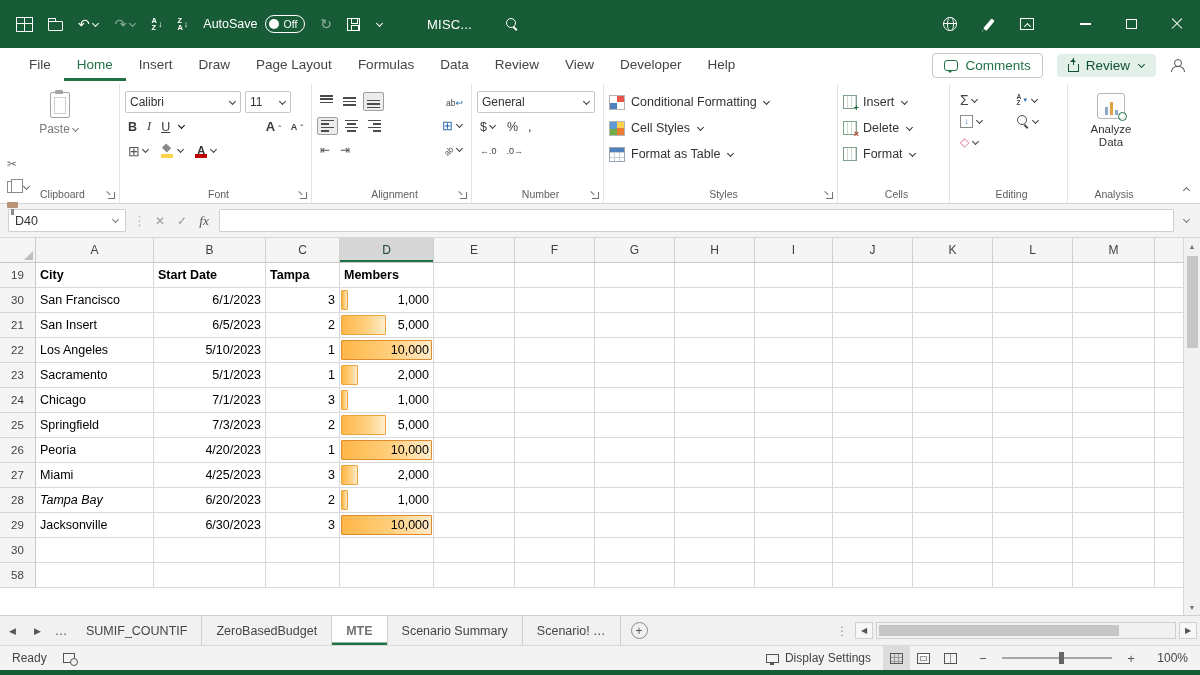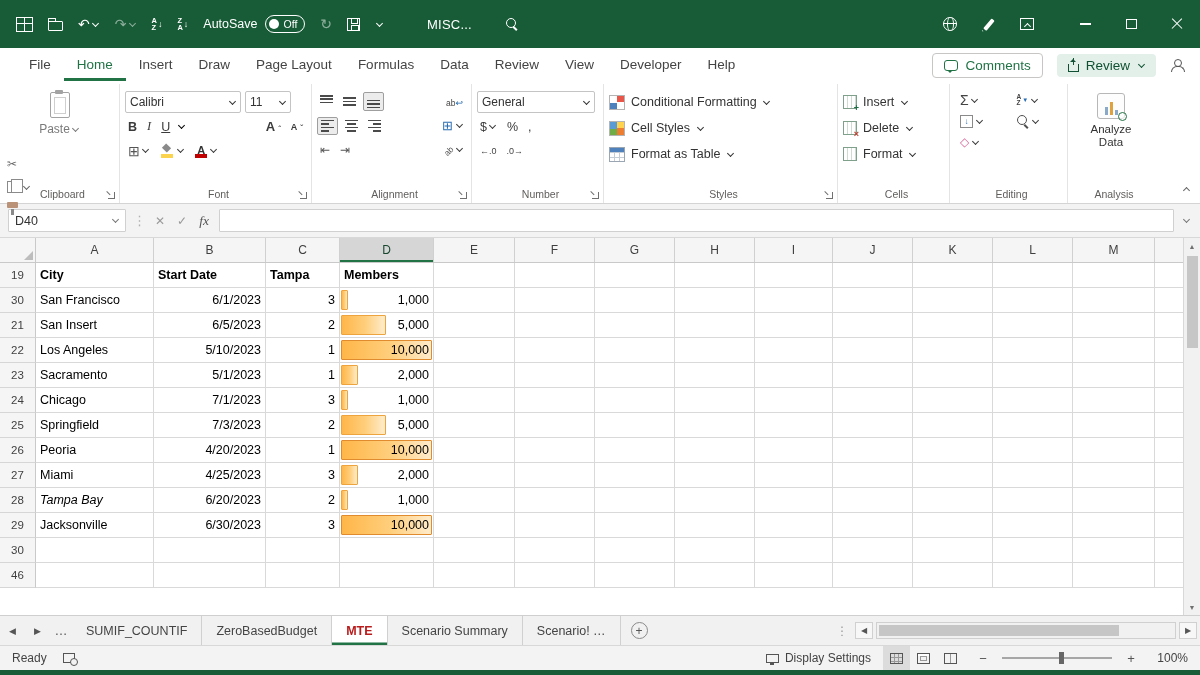--- a/index.html
+++ b/index.html
@@ -194,21 +194,21 @@
   .varrow { height:16px; width:100%; display:flex; align-items:center; justify-content:center; color:#707070; font-size:7px; }
   .vthumb { width:11px; height:92px; background:#c6c6c6; margin-top:2px; }
   .varrow.bottom { margin-top:auto; }
 
   
   .tabsbar { height:30px; background:#f1f1f1; border-top:1px solid #cfcfcf; display:flex; align-items:center; flex:0 0 auto; }
   .tnav { width:25px; text-align:center; color:#555; font-size:9px; }
   .tdots { width:22px; color:#555; font-size:13px; text-align:center; }
   .stabs { display:flex; height:100%; }
   .stab { display:flex; align-items:center; padding:0 14px; font-size:12.5px; color:#444; border-right:1px solid #d0d0d0; }
-  .stab.active { background:#fff; color:#b91c1c; font-weight:bold; box-shadow:inset 0 -2.5px 0 #217346; }
+  .stab.active { background:#fff; color:#737373; font-weight:bold; box-shadow:inset 0 -2.5px 0 #217346; }
   .addsheet { width:17px; height:17px; border:1px solid #8a8a8a; border-radius:50%; margin:0 10px; display:flex; align-items:center; justify-content:center; color:#555; }
   .addsheet::after { content:"+"; font-size:12px; line-height:10px; }
   .hzone { margin-left:auto; display:flex; align-items:center; padding-right:3px; gap:3px; }
   .kebab { color:#999; font-size:12px; padding:0 4px; }
   .kebab::after { content:"⋮"; }
   .harrow { width:18px; height:17px; border:1px solid #d0d0d0; background:#f7f7f7; display:flex; align-items:center; justify-content:center; color:#555; font-size:8px; }
   .htrack { width:300px; height:17px; border:1px solid #d0d0d0; background:#f1f1f1; position:relative; }
   .hthumb { position:absolute; left:2px; top:2px; bottom:2px; width:240px; background:#c6c6c6; }
 
   
@@ -841,21 +841,21 @@
           <div class="cell colG" style="width: 80px;"></div>
           <div class="cell colH" style="width: 80px;"></div>
           <div class="cell colI" style="width: 78px;"></div>
           <div class="cell colJ" style="width: 80px;"></div>
           <div class="cell colK" style="width: 80px;"></div>
           <div class="cell colL" style="width: 80px;"></div>
           <div class="cell colM" style="width: 82px;"></div>
           <div class="cell filler"></div>
         </div>
         <div class="grow">
-          <div class="rowh">46</div>
+          <div class="rowh">58</div>
           <div class="cell colA" style="width: 118px;"></div>
           <div class="cell colB" style="width: 112px;"></div>
           <div class="cell colC" style="width: 74px;"></div>
           <div class="cell colD" style="width: 94px;"></div>
           <div class="cell colE" style="width: 81px;"></div>
           <div class="cell colF" style="width: 80px;"></div>
           <div class="cell colG" style="width: 80px;"></div>
           <div class="cell colH" style="width: 80px;"></div>
           <div class="cell colI" style="width: 78px;"></div>
           <div class="cell colJ" style="width: 80px;"></div>

